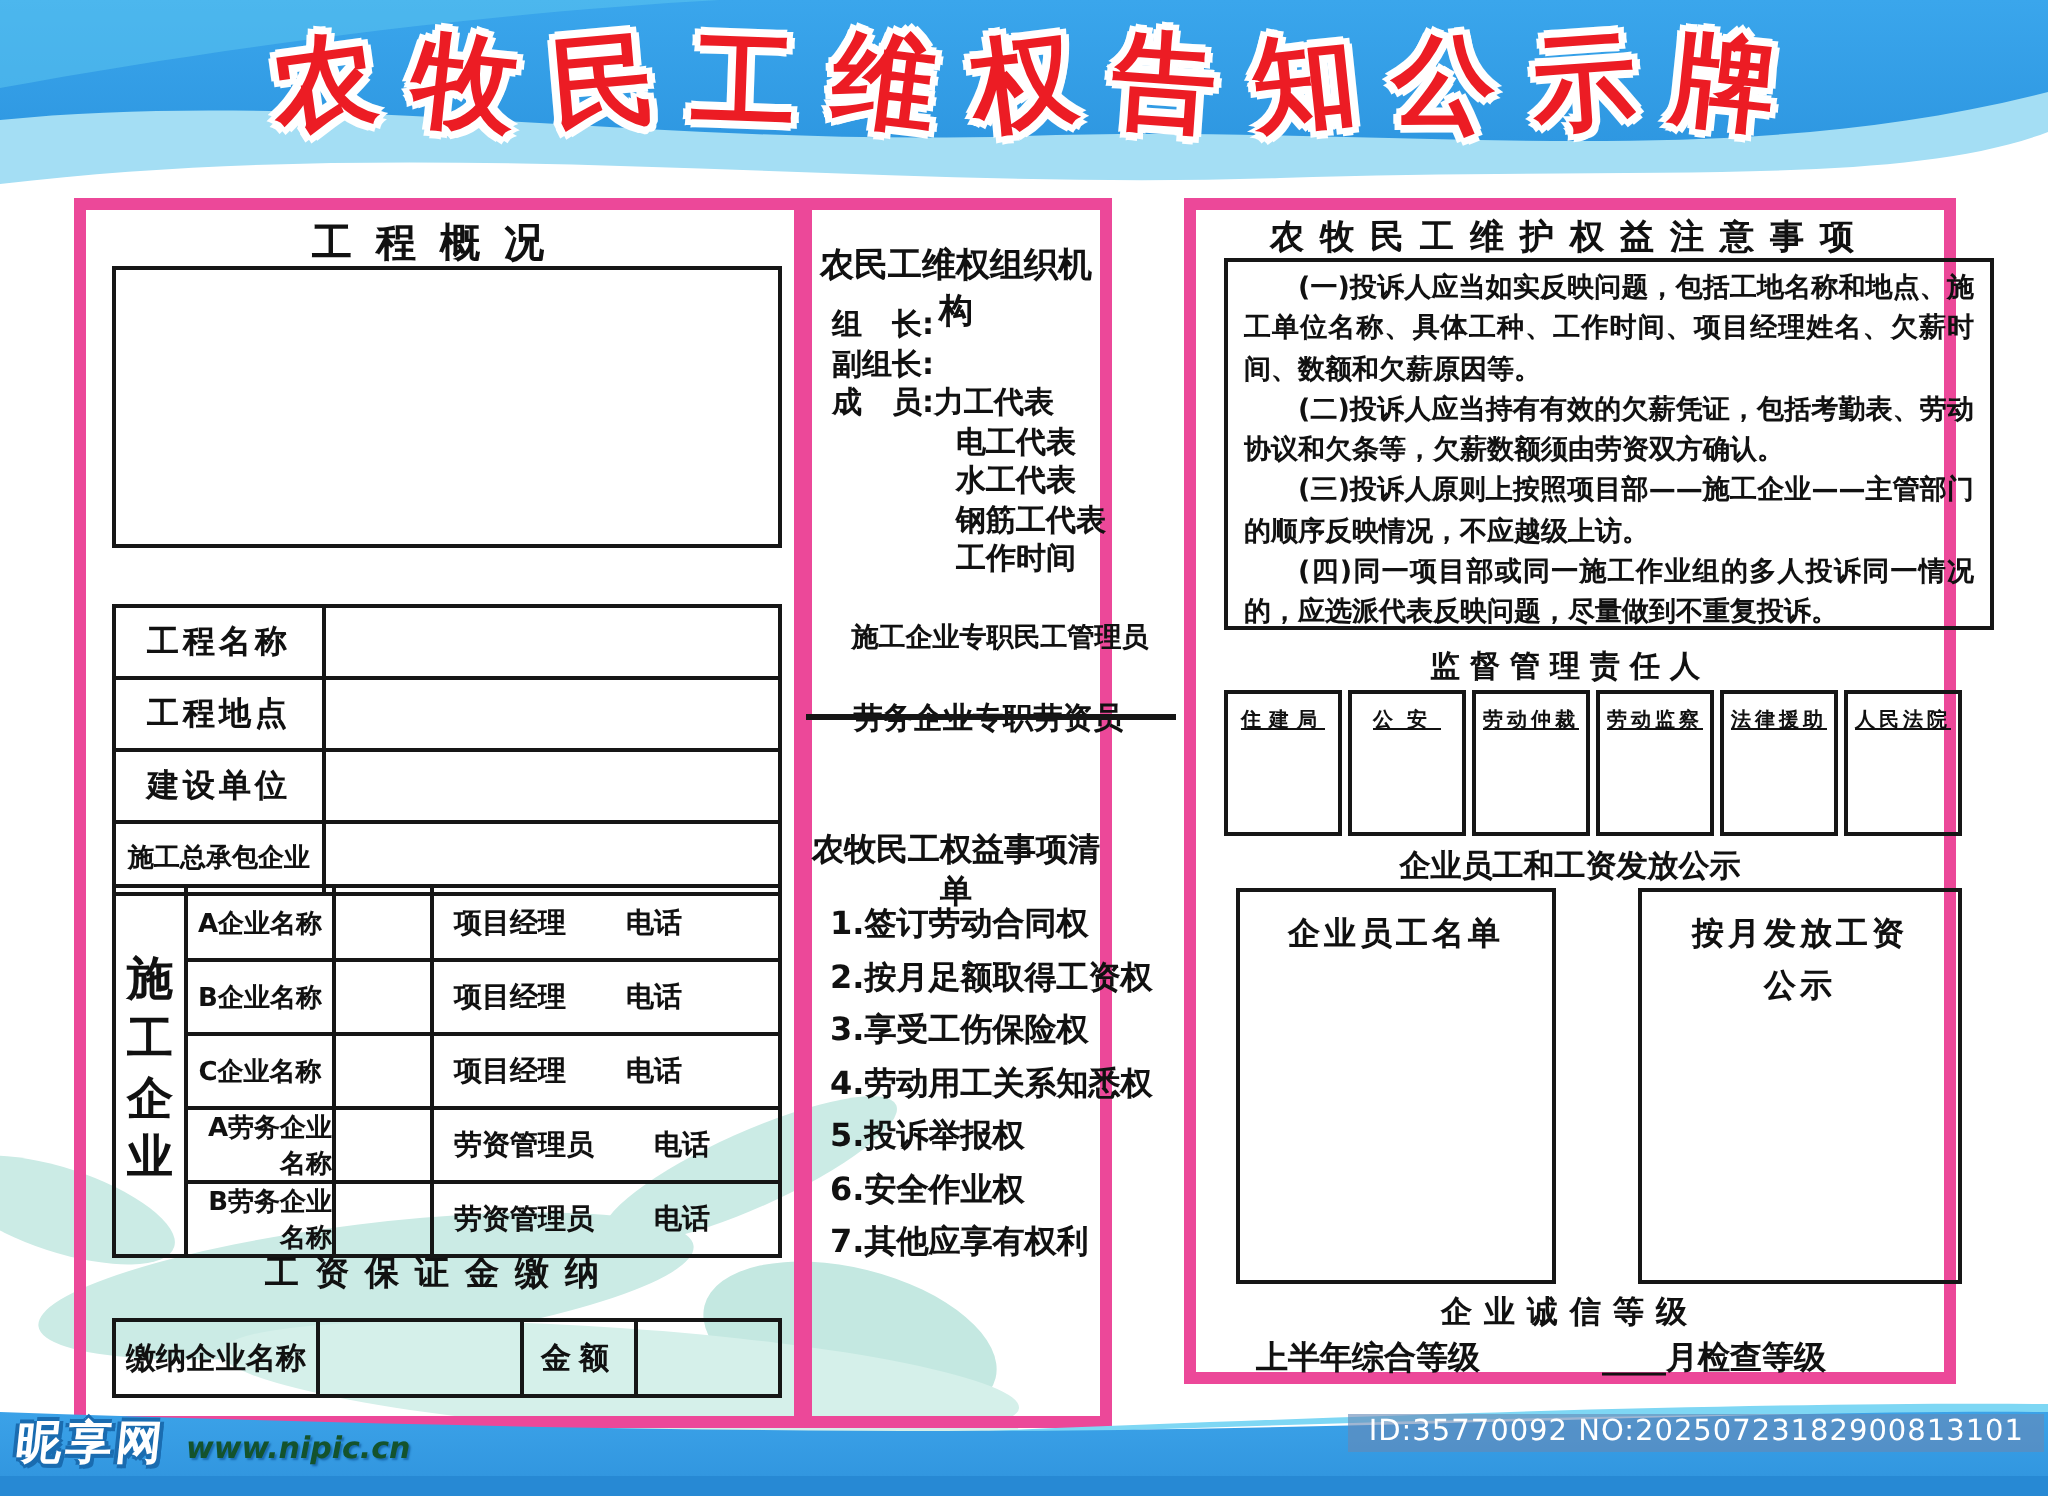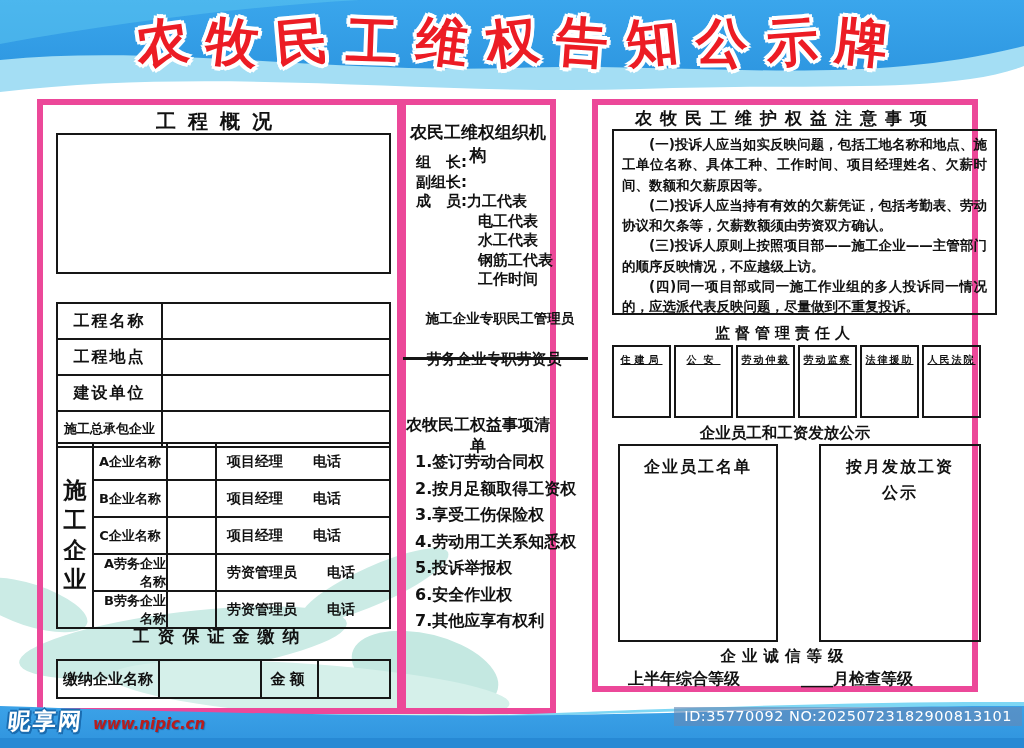--- a/index.html
+++ b/index.html
@@ -94,21 +94,21 @@
   .rp-bottom-line{left:0;top:564px;width:100%;font-size:16px;font-weight:bold;}
   .half-label{position:absolute;left:30px;top:0;}
   .month-label{position:absolute;left:203px;top:0;}
 
   
   .footer{position:absolute;left:0;top:700px;width:1024px;height:48px;z-index:5;}
   .footer svg{position:absolute;inset:0;}
   .site-logo{position:absolute;left:8px;top:6px;z-index:2;display:flex;align-items:baseline;}
   .site-name{font-size:23px;font-weight:bold;color:#fff;transform:skewX(-6deg);letter-spacing:2px;
     text-shadow:-2px 0 0 #1a6cb0,2px 0 0 #1a6cb0,0 -2px 0 #1a6cb0,0 2px 0 #1a6cb0,2px 2px 0 #1a6cb0;}
-  .site-url{font-size:15px;font-weight:bold;font-style:italic;color:#b91c1c;margin-left:10px;
+  .site-url{font-size:15px;font-weight:bold;font-style:italic;color:#14532d;margin-left:10px;
             text-shadow:1px 1px 1px #1a6cb0;}
   .id-box{position:absolute;right:2px;top:7px;z-index:2;background:rgba(101,137,182,0.62);
           color:#fff;font-size:14.5px;padding:1px 10px 2px 10px;letter-spacing:0.5px;}
 </style>
 </head>
 <body>
 
 <div class="poster">
 
   <div class="leaf l1"></div>

